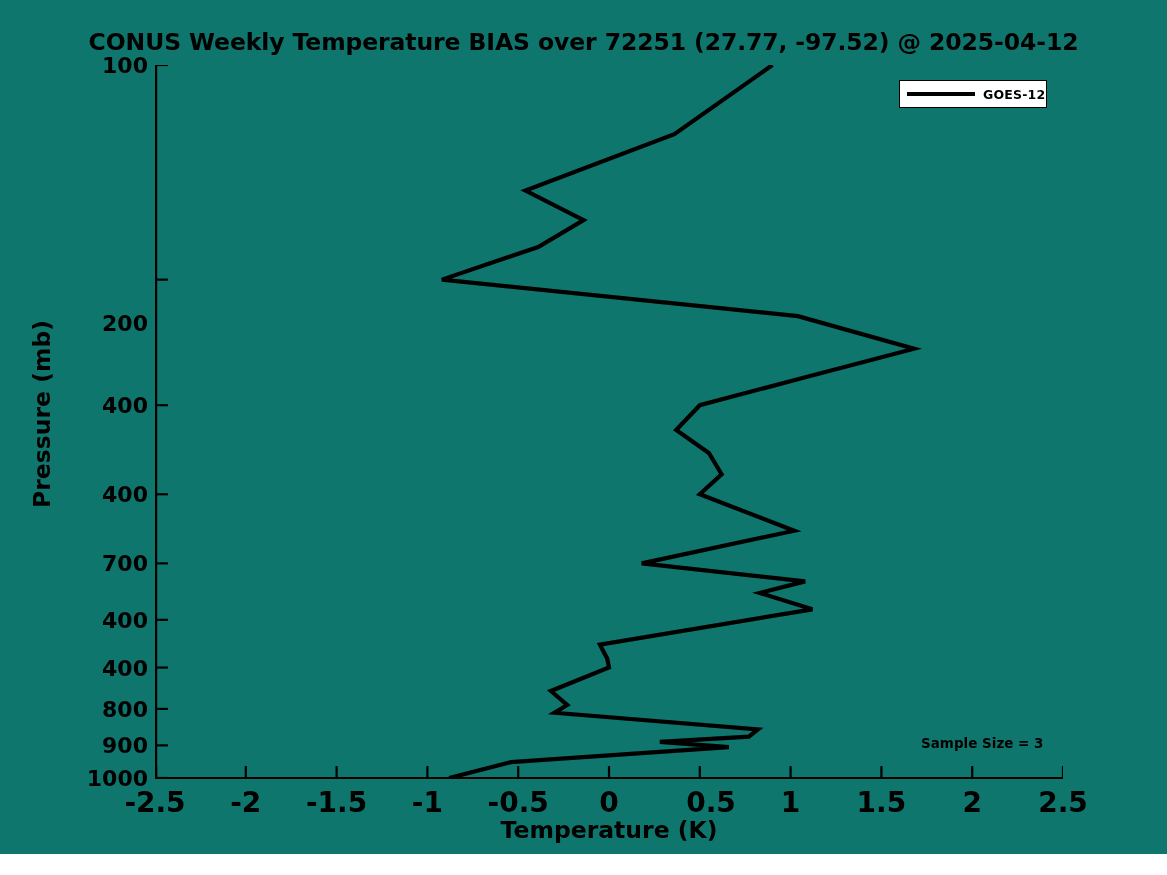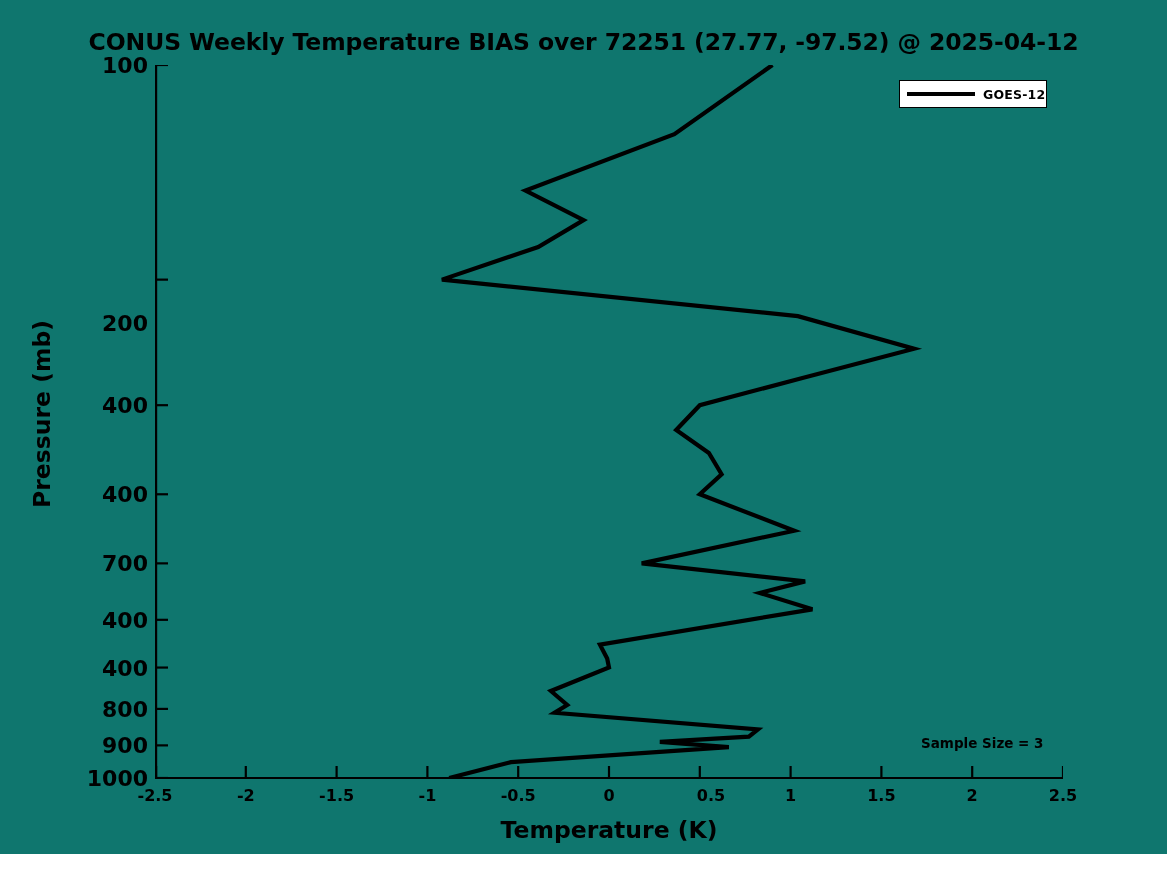--- a/index.html
+++ b/index.html
@@ -79,21 +79,21 @@
     position: absolute;
     left: 0;
     top: 0;
     width: 1167px;
     height: 875px;
   }
   .xtick-label {
     position: absolute;
     top: 786px;
     transform: translateX(-50%);
-    font-size: 16px;
+    font-size: 28px;
     font-weight: bold;
     text-align: right;
     white-space: nowrap;
   }
   #xlabel {
     position: absolute;
     left: 155px;
     top: 816px;
     width: 908px;
     text-align: center;

